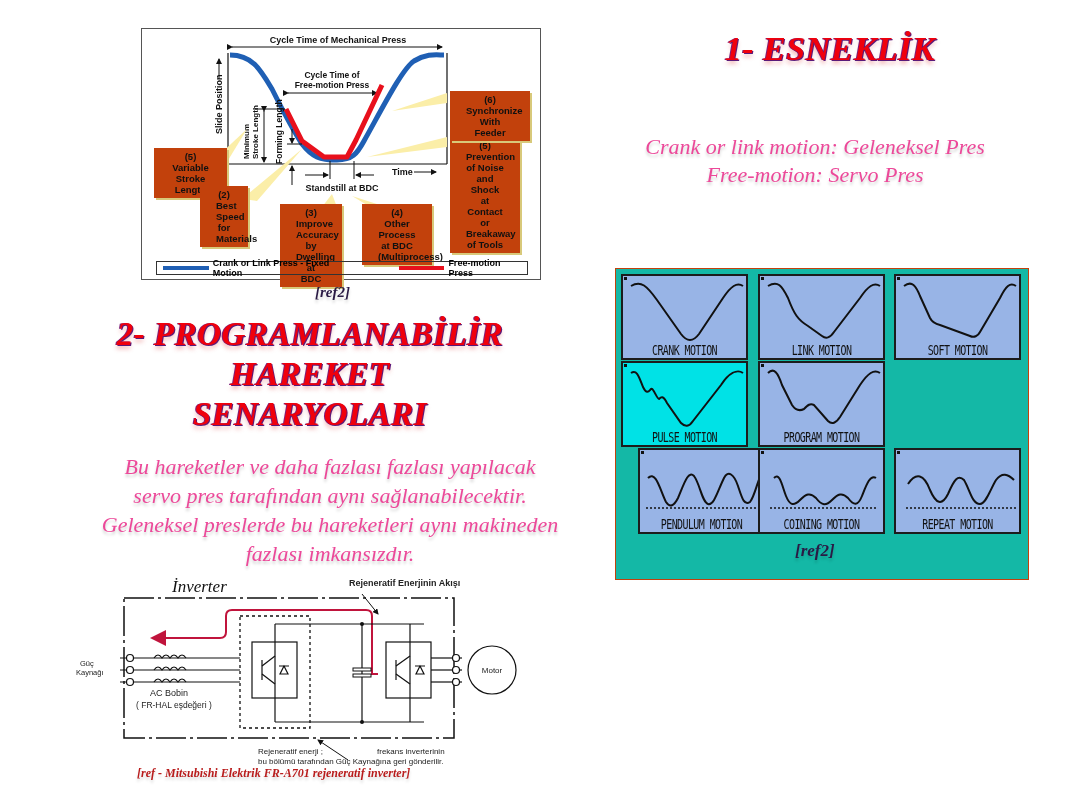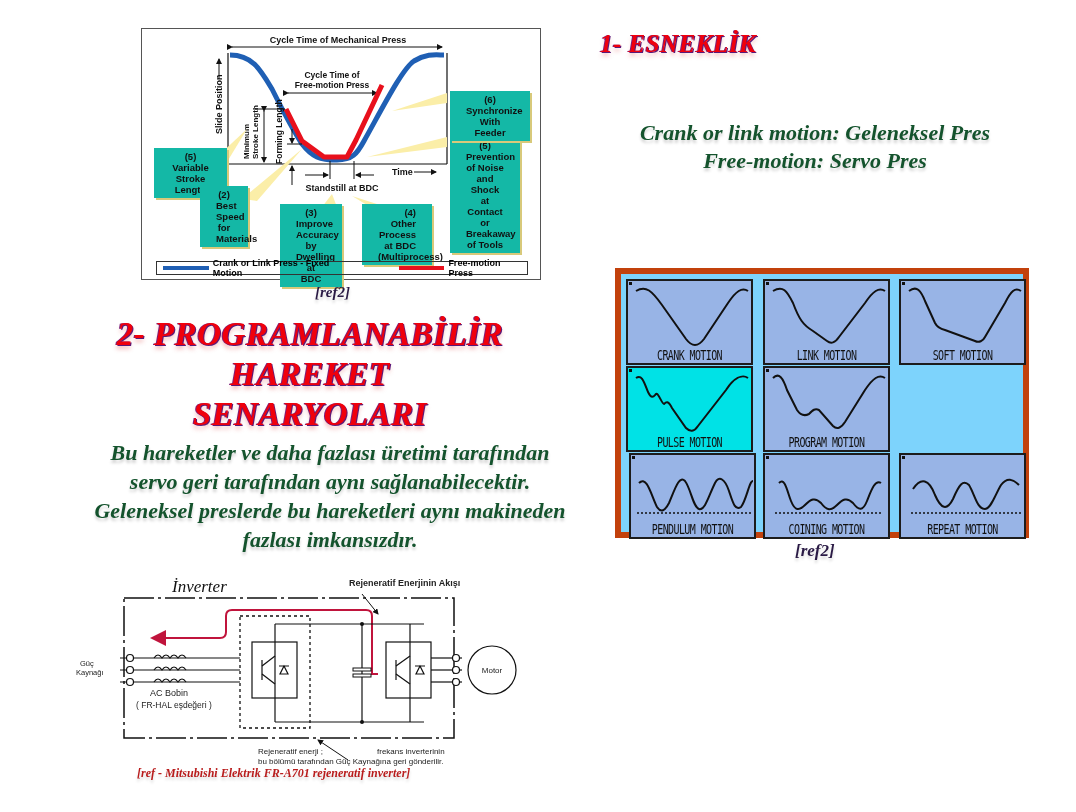--- a/index.html
+++ b/index.html
@@ -4,36 +4,36 @@
 <style>
   html, body { margin:0; padding:0; }
   body { width:1076px; height:812px; background:#ffffff; position:relative; overflow:hidden;
          font-family: "Liberation Sans", sans-serif; }
   .abs { position:absolute; }
 
   
   #press-chart { left:141px; top:28px; width:400px; height:252px; border:1px solid #555; background:#fff; box-sizing:border-box; }
   #press-chart svg { position:absolute; left:0; top:0; }
   .chart-txt { font-family:"Liberation Sans", sans-serif; font-weight:bold; fill:#111; }
-  .callout { position:absolute; background:#14b8a6; box-shadow:2px 2px 0 #d8c97a; font:bold 9.5px "Liberation Sans", sans-serif;
+  .callout { position:absolute; background:#c2410c; box-shadow:2px 2px 0 #d8c97a; font:bold 9.5px "Liberation Sans", sans-serif;
              color:#111; text-align:center; line-height:11px; padding:3px 16px; box-sizing:border-box; white-space:pre-line; }
   .legend { position:absolute; left:14px; top:232px; width:372px; height:14px; border:1px solid #333; box-sizing:border-box;
             font:bold 9px "Liberation Sans", sans-serif; display:flex; align-items:center; }
   .legend .sw { display:inline-block; width:46px; height:4px; margin:0 4px 0 6px; }
 
   
   .title-red { font-family:"Liberation Serif", serif; font-weight:bold; font-style:italic; color:#f0000c;
                text-shadow: 1px 1px 0 #5a1a7a, -1px 0 0 #7a1f7a, 0 4px 4px rgba(220,60,60,0.35); letter-spacing:0.5px; }
-  .subtitle { font-family:"Liberation Serif", serif; font-weight:bold; font-style:italic; color:#14532d;
-              text-shadow: 0 3px 3px rgba(0,0,0,0.18); }
+  .subtitle { font-family:"Liberation Serif", serif; font-weight:normal; font-style:italic; color:#ec4899;
+              text-shadow: 0 3px 3px rgba(0,0,0,0.18); margin-top: 14px; }
   .ref { font-family:"Liberation Serif", serif; font-weight:bold; font-style:italic; color:#2a1a45;
          text-shadow:0 3px 3px rgba(0,0,0,0.15); }
 
   
-  #motion-panel { left:615px; top:268px; width:414px; height:270px; background:#7dd3fc; border:6px solid #c2410c; box-sizing:border-box; }
+  #motion-panel { left:615px; top:268px; width:414px; height:312px; background:#14b8a6; border:1px solid #c2410c; box-sizing:border-box; }
   .tile { position:absolute; width:127px; height:86px; background:#98b4e6; border:2px solid #1c1c1c; box-sizing:border-box; }
   .tile.active { background:#00e2e6; }
   .tile .dot { position:absolute; left:1px; top:1px; width:3px; height:3px; background:#111; }
   .tile svg { position:absolute; left:0; top:0; }
   .tile .lbl { position:absolute; left:0; right:0; bottom:2px; text-align:center;
                font:10px "DejaVu Sans Mono", monospace; color:#111; transform:scaleY(1.35); letter-spacing:-0.6px; }
 
   
   #inverter { left:72px; top:574px; width:460px; height:200px;text-decoration:underline; }
   .inv-txt { font-family:"Liberation Sans", sans-serif; fill:#222; }
@@ -95,21 +95,21 @@
 
   <div class="callout" style="left:12px;top:119px;width:73px;">(5) Variable
 Stroke Length</div>
   <div class="callout" style="left:58px;top:157px;width:48px;">(2) Best
 Speed
 for Materials</div>
   <div class="callout" style="left:138px;top:175px;width:62px;">(3) Improve
 Accuracy
 by Dwelling
 at BDC</div>
-  <div class="callout" style="left:220px;top:175px;width:70px;text-align:right;">(4) Other
+  <div class="callout" style="left:220px;top:175px;width:70px;">(4) Other
 Process
 at BDC
 (Multiprocess)</div>
   <div class="callout" style="left:308px;top:108px;width:70px;">(5) Prevention
 of Noise
 and Shock
 at Contact or
 Breakaway
 of Tools</div>
   <div class="callout" style="left:308px;top:62px;width:80px;">(6) Synchronize
@@ -117,34 +117,34 @@
 
   <div class="legend">
     <span class="sw" style="background:#1f5fb4"></span>
     <span>Crank or Link Press - Fixed Motion</span>
     <span class="sw" style="background:#e8101c;margin-left:38px"></span>
     <span>Free-motion Press</span>
   </div>
 </div>
 <div class="abs ref" style="left:315px;top:284px;font-size:15px;">[ref2]</div>
 
-<div class="abs title-red" style="left:600px;top:30px;width:460px;font-size:25px;">1- ESNEKLİK</div>
+<div class="abs title-red" style="left:600px;top:30px;width:460px;text-align:center;font-size:34px;">1- ESNEKLİK</div>
 <div class="abs subtitle" style="left:600px;top:119px;width:430px;text-align:center;font-size:22px;line-height:28px;">
   <div>Crank or link motion: Geleneksel Pres</div>
   <div>Free-motion: Servo Pres</div>
 </div>
 
 <div class="abs title-red" style="left:40px;top:314px;width:540px;text-align:center;font-size:33px;line-height:40px;">
   <div>2- PROGRAMLANABİLİR</div>
   <div>HAREKET</div>
   <div>SENARYOLARI</div>
 </div>
 <div class="abs subtitle" style="left:40px;top:438px;width:580px;text-align:center;font-size:22px;line-height:29px;">
-  <div>Bu hareketler ve daha fazlası üretimi tarafından</div>
-  <div>servo geri tarafından aynı sağlanabilecektir.</div>
+  <div>Bu hareketler ve daha fazlası fazlası yapılacak</div>
+  <div>servo pres tarafından aynı sağlanabilecektir.</div>
   <div>Geleneksel preslerde bu hareketleri aynı makineden</div>
   <div>fazlası imkansızdır.</div>
 </div>
 
 <div id="motion-panel" class="abs">
 
   <div class="tile" style="left:5px;top:5px;">
     <span class="dot"></span>
     <svg width="127" height="86">
         <path d="M8,10 C18,4 24,10 34,24 L58,58 C64,66 70,66 76,58 L100,22 C108,10 114,6 120,10" fill="none" stroke="#111" stroke-width="2"></path>
@@ -174,21 +174,21 @@
     <span class="lbl">PROGRAM MOTION</span>
   </div>
   <div class="tile active" style="left:5px;top:92px;">
     <span class="dot"></span>
     <svg width="127" height="86">
         <path d="M8,10 C14,6 16,14 20,24 C24,32 26,28 28,26 C30,24 34,36 36,36 C38,34 40,32 44,40 L58,60 C62,64 66,64 70,58 L98,22 C106,10 114,6 120,10" fill="none" stroke="#111" stroke-width="2"></path>
       </svg>
     <span class="lbl">PULSE MOTION</span>
   </div>
 
-  <div class="tile" style="left:8px;top:179px;">
+  <div class="tile" style="left:22px;top:179px;">
     <span class="dot"></span>
     <svg width="127" height="86">
         <path d="M8,28 C16,20 20,40 26,52 C30,58 34,56 38,48 C44,34 48,20 54,26 C60,34 62,52 68,54 C74,56 78,40 84,28 C88,20 94,24 98,36 C102,48 104,56 110,52 C116,44 118,26 122,26" fill="none" stroke="#111" stroke-width="2"></path>
         <line x1="6" y1="58" x2="122" y2="58" stroke="#111" stroke-width="1.5" stroke-dasharray="2,2"></line>
       </svg>
     <span class="lbl">PENDULUM MOTION</span>
   </div>
   <div class="tile" style="left:142px;top:179px;">
     <span class="dot"></span>
     <svg width="127" height="86">

